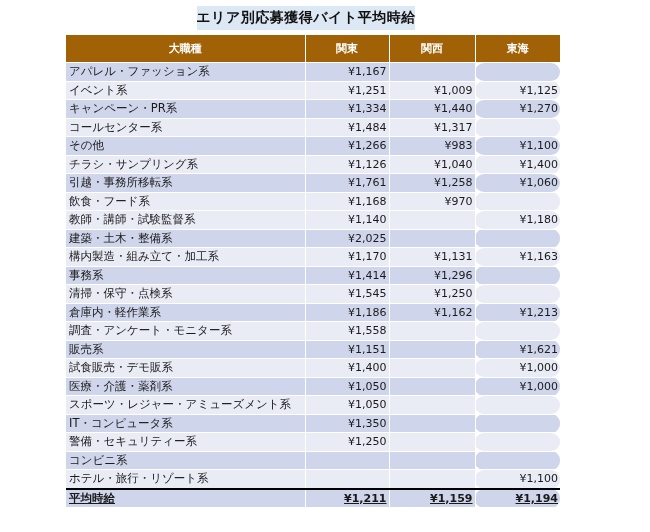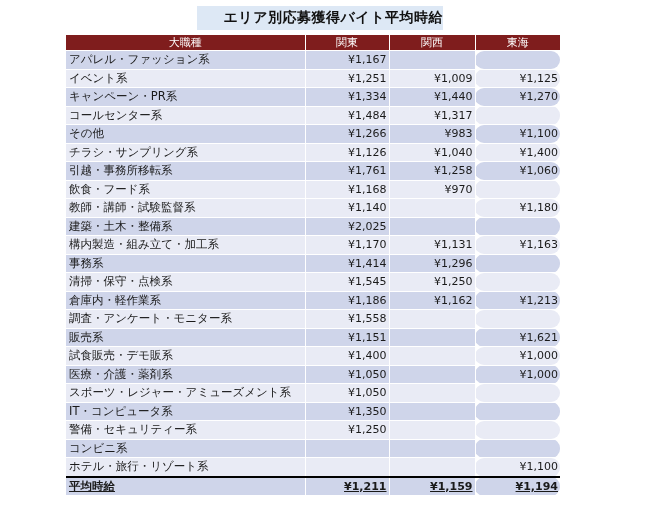--- a/index.html
+++ b/index.html
@@ -1,26 +1,26 @@
 <!DOCTYPE html>
 <html><head>
   <meta charset="utf-8">
   <style>
     html, body { margin: 0; padding: 0; background: #ffffff; }
     body { width: 650px; height: 532px; position: relative; overflow: hidden;
            font-family: "DejaVu Sans", "Liberation Sans", sans-serif; color: #1a1a1a; }
-    .title-box { position: absolute; left: 197px; top: 6px; width: 246px; height: 24px;
-                 background: #dde8f5; display: flex; align-items: center; justify-content: flex-end; }
+    .title-box { position: absolute; left: 197px; top: 6px; width: 218px; height: 24px;
+                 background: #dde8f5; display: flex; align-items: center; justify-content: center; }
     .title-text { font-size: 14px; font-weight: bold; letter-spacing: 0.5px; color: #111; white-space: nowrap; }
     table.wage { position: absolute; left: 66px; top: 35px; border-collapse: collapse; table-layout: fixed; width: 494px; }
     table.wage col.c0 { width: 239px; }
     table.wage col.c1 { width: 84px; }
     table.wage col.c2 { width: 86px; }
     table.wage col.c3 { width: 85px; }
-    table.wage th { background: #7f1d1d; color: #ffffff; font-size: 11px; font-weight: normal; height: 15px;
+    table.wage th { background: #a16207; color: #ffffff; font-size: 11px; font-weight: bold; height: 27px;
                     padding: 0; text-align: center; border-right: 1px solid #ffffff; border-bottom: 1px solid #ffffff; }
     table.wage th:last-child { border-right: none; }
     table.wage td { font-size: 11.5px; height: 17.5px; padding: 0 3px; line-height: 17.5px; white-space: nowrap;
                     border-right: 1.5px solid #ffffff; border-bottom: 1px solid #ffffff; overflow: hidden; }
     table.wage td:last-child { border-right: none; border-radius: 9px; }
     table.wage td.num { text-align: right; font-family: "DejaVu Sans", sans-serif; font-size: 11px; padding-right: 2px; }
     tr.odd td { background: #cfd5ea; }
     tr.even td { background: #e9ebf5; }
     tr.total td { background: #cfd5ea; font-weight: bold; border-top: 2px solid #000000; height: 17px; text-decoration: underline; }
   </style>

